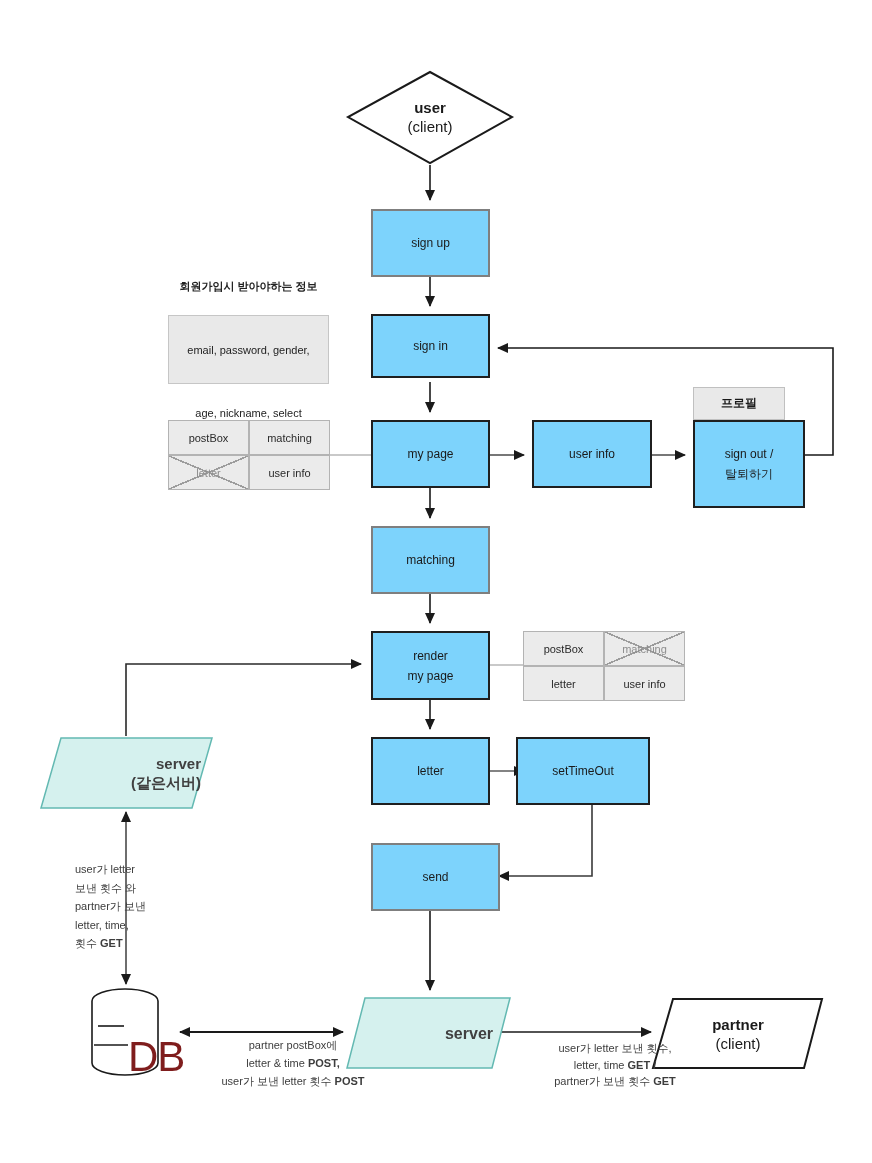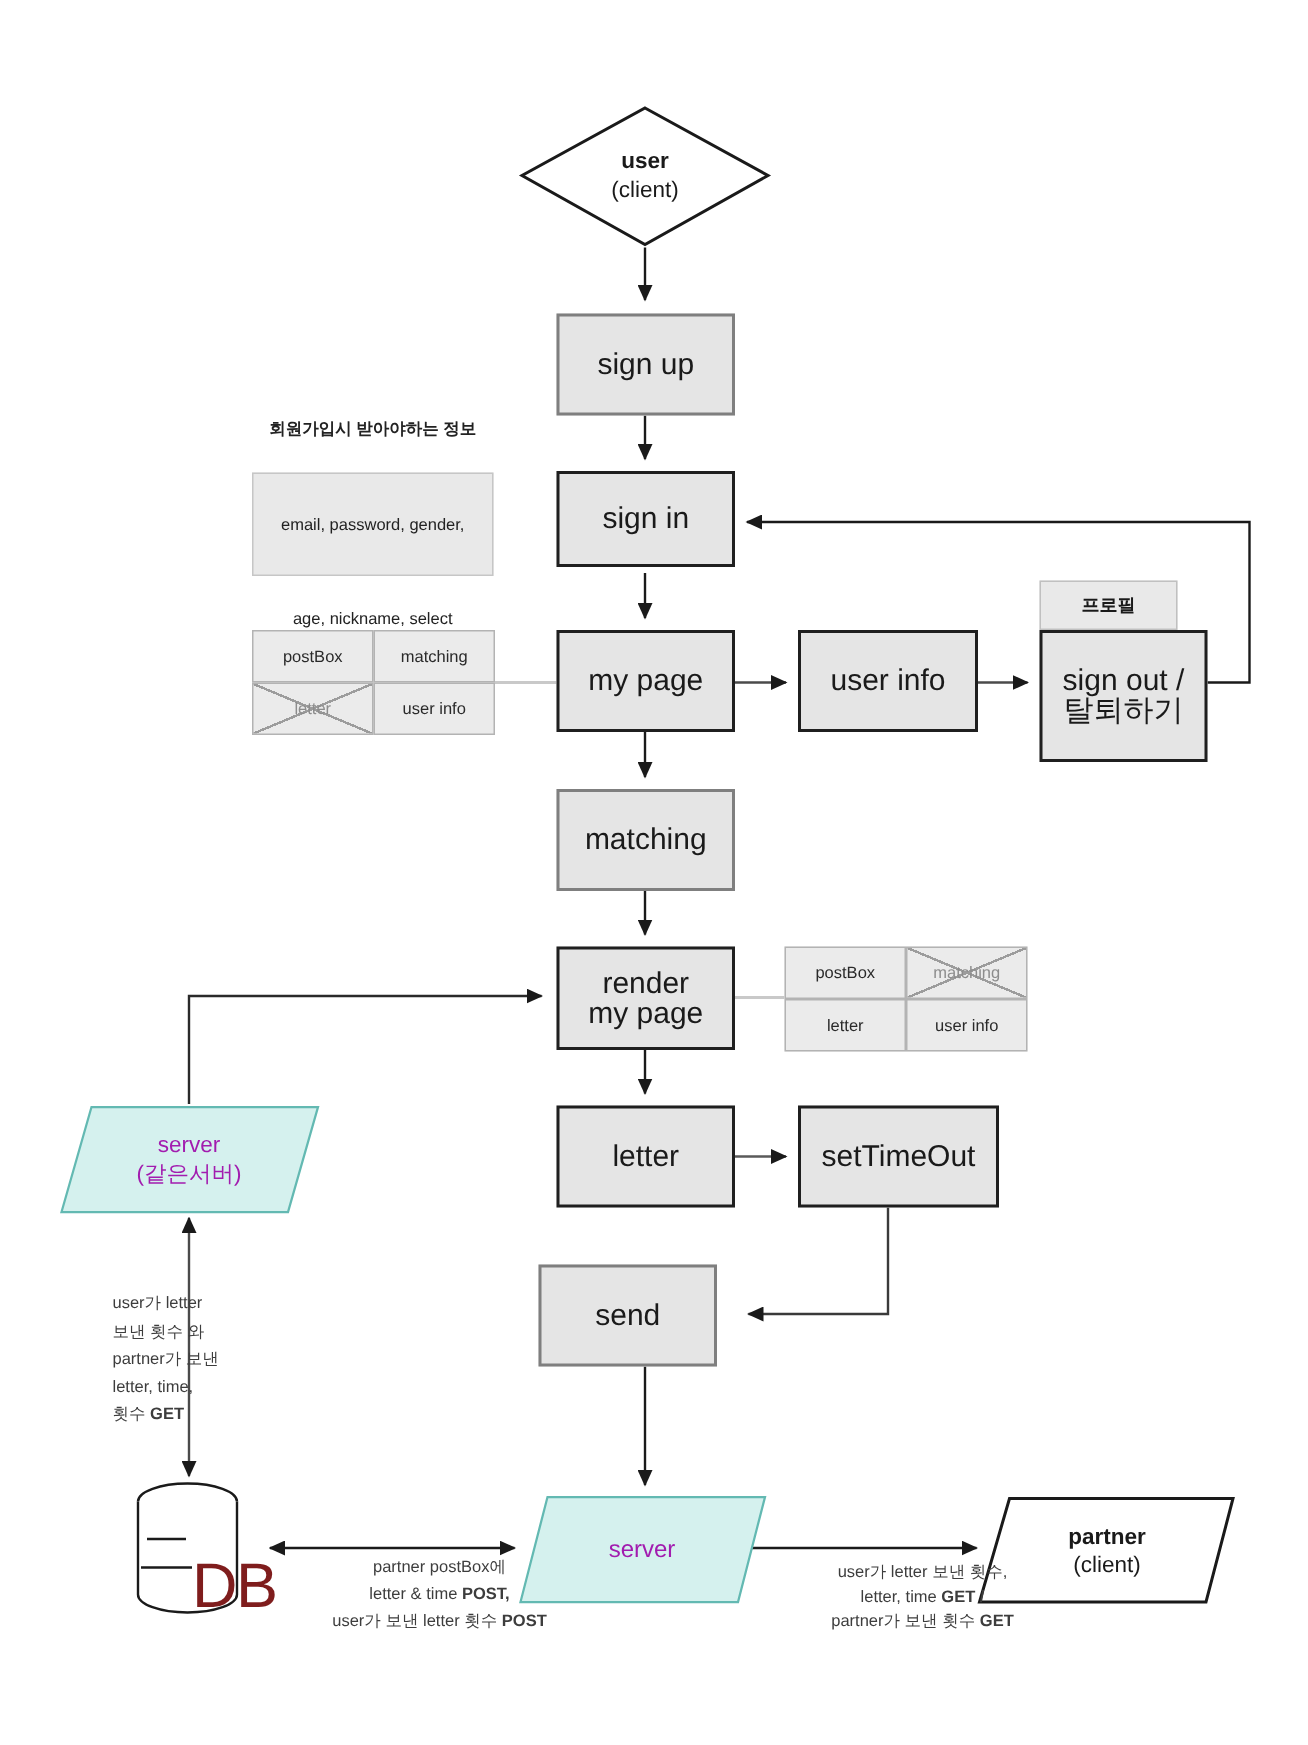--- a/index.html
+++ b/index.html
@@ -1,42 +1,42 @@
 <!DOCTYPE html>
 <html><head>
 <meta charset="utf-8">
 <style>
   html,body{margin:0;padding:0;background:#ffffff;}
   body{width:872px;height:1163px;position:relative;overflow:hidden;
        font-family:"Liberation Sans","DejaVu Sans",sans-serif;color:#1a1a1a;}
   #canvas{position:absolute;left:0;top:0;width:872px;height:1163px;}
   svg.layer{position:absolute;left:0;top:0;}
-  .box{position:absolute;background:#e5e5e5;display:flex;flex-direction:column;
+  .box{position:absolute;background:#7dd3fc;display:flex;flex-direction:column;
        align-items:center;justify-content:center;text-align:center;
-       font-size:20px;line-height:20px;box-sizing:border-box;}
+       font-size:12px;line-height:20px;box-sizing:border-box;}
   .b-black{border:2px solid #1f1f1f;}
   .b-gray{border:2px solid #7f7f7f;}
   .note-box{position:absolute;background:#e9e9e9;border:1px solid #c6c6c6;
        display:flex;flex-direction:column;align-items:center;justify-content:center;
        font-size:11px;line-height:15px;color:#222;box-sizing:border-box;gap:48px;}
   .note-box .t{font-weight:bold;margin-bottom:1px;}
   .hdr{position:absolute;background:#e9e9e9;border:1px solid #c0c0c0;
        display:flex;align-items:center;justify-content:center;
        font-size:12px;font-weight:bold;box-sizing:border-box;}
   .gtable{position:absolute;display:grid;grid-template-columns:81px 81px;
        grid-template-rows:35px 35px;background:#ebebeb;}
   .cell{border:1px solid #b3b3b3;display:flex;align-items:center;justify-content:center;
        font-size:11px;font-weight:400;color:#2a2a2a;position:relative;box-sizing:border-box;}
   .cell.crossed{color:#8d8d8d;
        background-image:
          linear-gradient(to top right, transparent calc(50% - 0.8px), #9c9c9c calc(50% - 0.8px), #9c9c9c calc(50% + 0.8px), transparent calc(50% + 0.8px)),
          linear-gradient(to bottom right, transparent calc(50% - 0.8px), #9c9c9c calc(50% - 0.8px), #9c9c9c calc(50% + 0.8px), transparent calc(50% + 0.8px));}
   .shape-label{position:absolute;display:flex;flex-direction:column;align-items:center;
        justify-content:center;text-align:center;font-size:15px;line-height:19px;}
-  .teal-text{color:#a21caf;font-weight:400;}
+  .teal-text{color:#404040;font-weight:700;align-items:flex-end;}
   .annot{position:absolute;font-size:11px;line-height:18.5px;color:#3d3d3d;margin-left:33px;}
   .annot.center{text-align:center;}
   .bold{font-weight:bold;}
   #db-label{position:absolute;font-size:42px;font-weight:500;color:#7f1d1d;letter-spacing:-1px;}
 </style>
 </head>
 <body>
 
 <div id="canvas">
 
@@ -103,35 +103,35 @@
   <div class="box b-gray" style="left:371px;top:526px;width:119px;height:68px">
     <span>matching</span>
   </div>
   <div class="box b-black" style="left:371px;top:631px;width:119px;height:69px">
     <span>render</span>
     <span>my page</span>
   </div>
   <div class="box b-black" style="left:371px;top:737px;width:119px;height:68px">
     <span>letter</span>
   </div>
-  <div class="box b-gray" style="left:359px;top:843px;width:119px;height:68px">
+  <div class="box b-gray" style="left:371px;top:843px;width:129px;height:68px">
     <span>send</span>
   </div>
 
   <div class="box b-black" style="left:532px;top:420px;width:120px;height:68px">
     <span>user info</span>
   </div>
   <div class="hdr" style="left:693px;top:387px;width:92px;height:33px">
     <span>프로필</span>
   </div>
   <div class="box b-black" style="left:693px;top:420px;width:112px;height:88px">
     <span>sign out /</span>
     <span>탈퇴하기</span>
   </div>
-  <div class="box b-black" style="left:532px;top:737px;width:134px;height:68px">
+  <div class="box b-black" style="left:516px;top:737px;width:134px;height:68px">
     <span>setTimeOut</span>
   </div>
 
   <div class="note-box" style="left:168px;top:315px;width:161px;height:69px">
     <div class="t">회원가입시 받아야하는 정보</div>
     <div>email, password, gender,</div>
     <div>age, nickname, select</div>
   </div>
 
   <div class="gtable" style="left:168px;top:420px">

